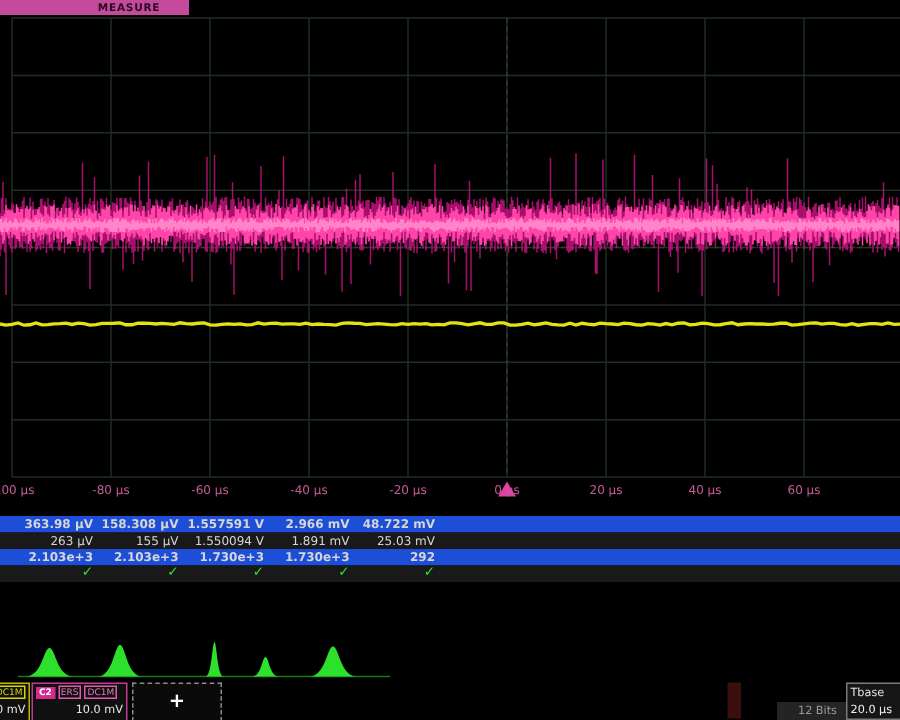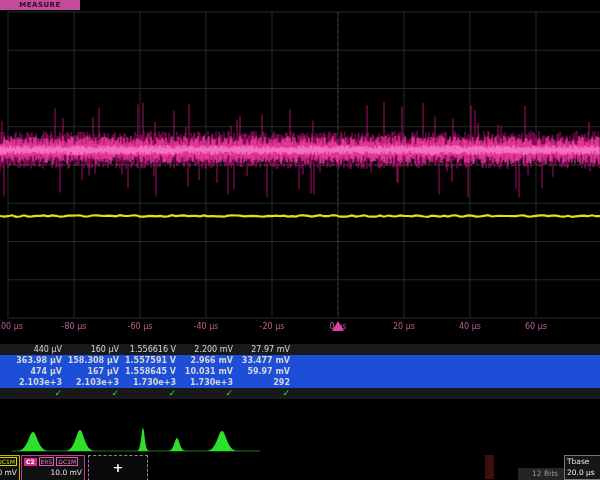--- a/index.html
+++ b/index.html
@@ -1,21 +1,21 @@
 <!DOCTYPE html>
 <html><head>
 <meta charset="utf-8">
 <style>
   html,body{margin:0;padding:0;background:#000;}
   .screen{position:relative;width:600px;height:480px;background:#000;overflow:hidden;
           font-family:"DejaVu Sans",sans-serif;}
   svg.plot{position:absolute;left:0;top:0;}
   .flag{position:absolute;left:0;top:0;width:80px;height:10px;background:#c44a9c;
         color:#2b0a22;font-size:7px;font-weight:bold;line-height:10px;text-align:center;
-        letter-spacing:.5px;overflow:hidden;}
+        letter-spacing:.5px;overflow:hidden;padding-left:46px;}
   .axis-labels{position:absolute;left:0;top:322px;width:600px;height:12px;}
   .axis-labels span{position:absolute;transform:translateX(-50%);color:#c45c96;
         font-size:8px;white-space:nowrap;}
   .mtable{position:absolute;left:0;top:344px;width:600px;}
   .mrow{display:flex;height:11px;line-height:11px;padding-left:8px;}
   .mrow.even{background:#191919;}
   .mrow.odd{background:#1d4ed8;font-weight:bold;}
   .mcell{width:57px;flex:0 0 57px;text-align:right;padding-right:3px;box-sizing:border-box;
         font-size:8px;color:#d6d6d6;white-space:nowrap;overflow:hidden;}
   .mhead .mcell{color:#9a9a9a;}
@@ -81,50 +81,38 @@
       <span style="left: 140px;">-60 µs</span>
       <span style="left: 206px;">-40 µs</span>
       <span style="left: 272px;">-20 µs</span>
       <span style="left: 338px; text-align: right;">0 µs</span>
       <span style="left: 404px;">20 µs</span>
       <span style="left: 470px;">40 µs</span>
       <span style="left: 536px;">60 µs</span>
     </div>
 
   <div class="mtable" id="measure-table">
-      <div class="mrow even">
-        <div class="mcell">440 µV</div>
-        <div class="mcell">160 µV</div>
-        <div class="mcell">1.556616 V</div>
-        <div class="mcell">2.200 mV</div>
-        <div class="mcell">27.97 mV</div>
+      <div class="mrow odd">
+        <div class="mcell">363.98 µV</div>
+        <div class="mcell">158.308 µV</div>
+        <div class="mcell">1.557591 V</div>
+        <div class="mcell">2.966 mV</div>
+        <div class="mcell">48.722 mV</div>
         <div class="mcell"></div>
         <div class="mcell"></div>
         <div class="mcell"></div>
         <div class="mcell"></div>
         <div class="mcell"></div>
       </div>
-      <div class="mrow odd">
-        <div class="mcell">363.98 µV</div>
-        <div class="mcell">158.308 µV</div>
-        <div class="mcell">1.557591 V</div>
-        <div class="mcell">2.966 mV</div>
-        <div class="mcell">33.477 mV</div>
-        <div class="mcell"></div>
-        <div class="mcell"></div>
-        <div class="mcell"></div>
-        <div class="mcell"></div>
-        <div class="mcell"></div>
-      </div>
-      <div class="mrow odd">
-        <div class="mcell">474 µV</div>
-        <div class="mcell">167 µV</div>
-        <div class="mcell">1.558645 V</div>
-        <div class="mcell">10.031 mV</div>
-        <div class="mcell">59.97 mV</div>
+      <div class="mrow even">
+        <div class="mcell">263 µV</div>
+        <div class="mcell">155 µV</div>
+        <div class="mcell">1.550094 V</div>
+        <div class="mcell">1.891 mV</div>
+        <div class="mcell">25.03 mV</div>
         <div class="mcell"></div>
         <div class="mcell"></div>
         <div class="mcell"></div>
         <div class="mcell"></div>
         <div class="mcell"></div>
       </div>
       <div class="mrow odd">
         <div class="mcell">2.103e+3</div>
         <div class="mcell">2.103e+3</div>
         <div class="mcell">1.730e+3</div>

